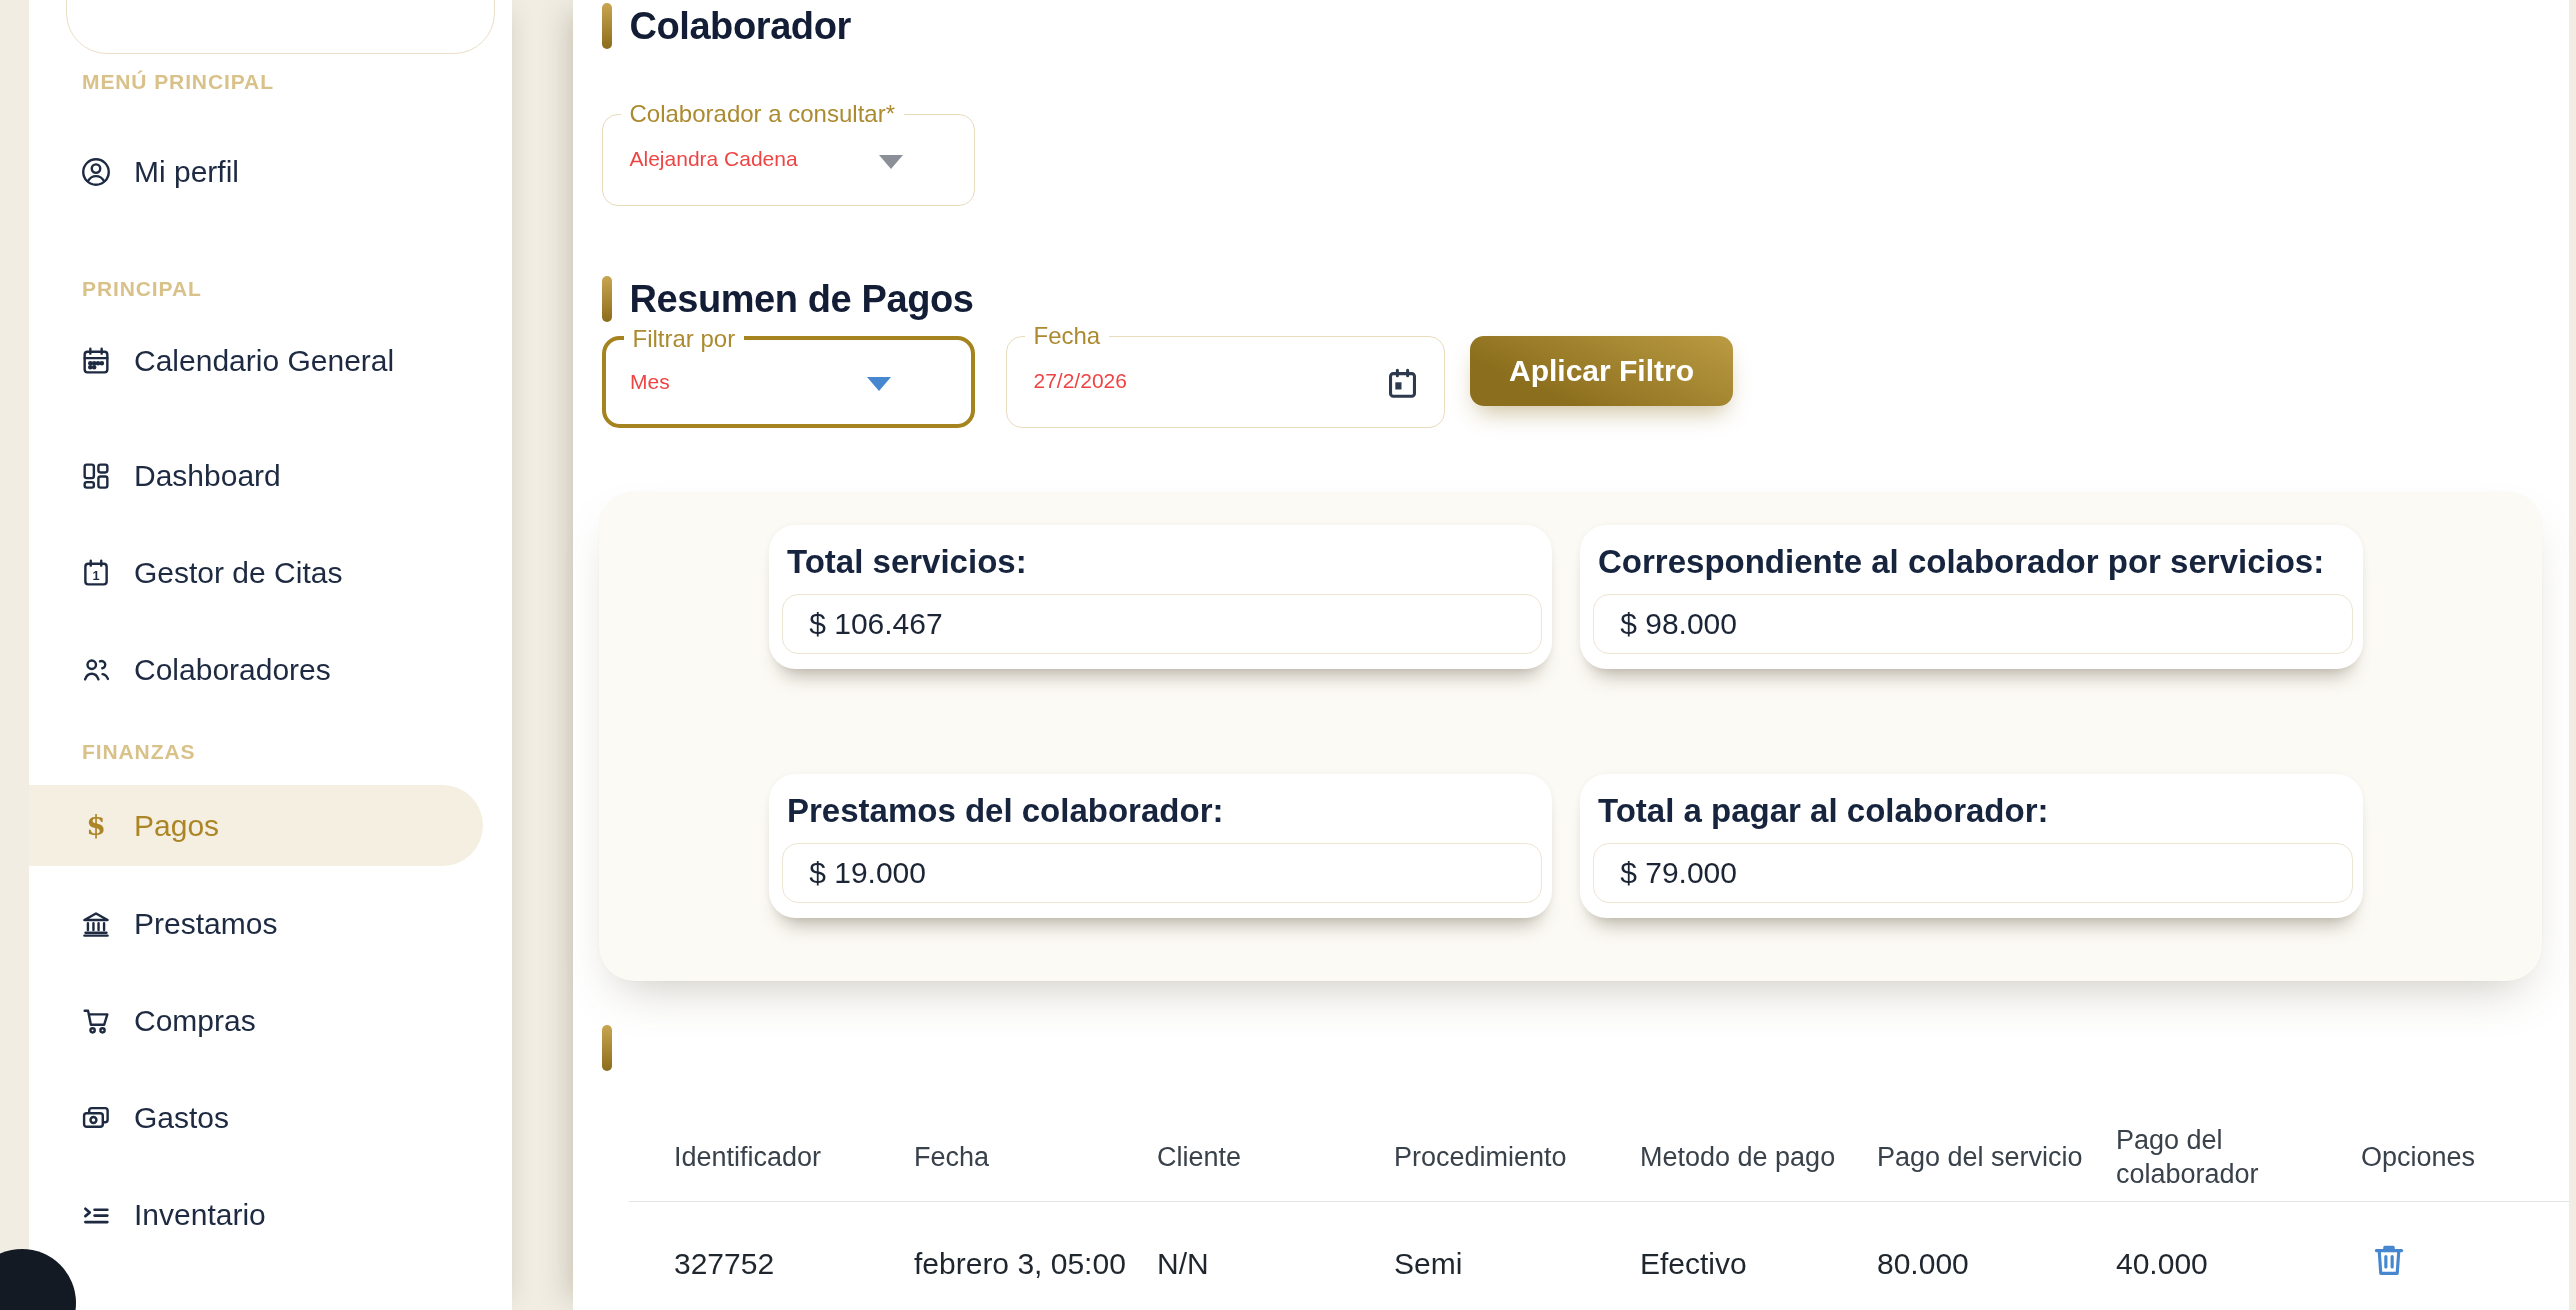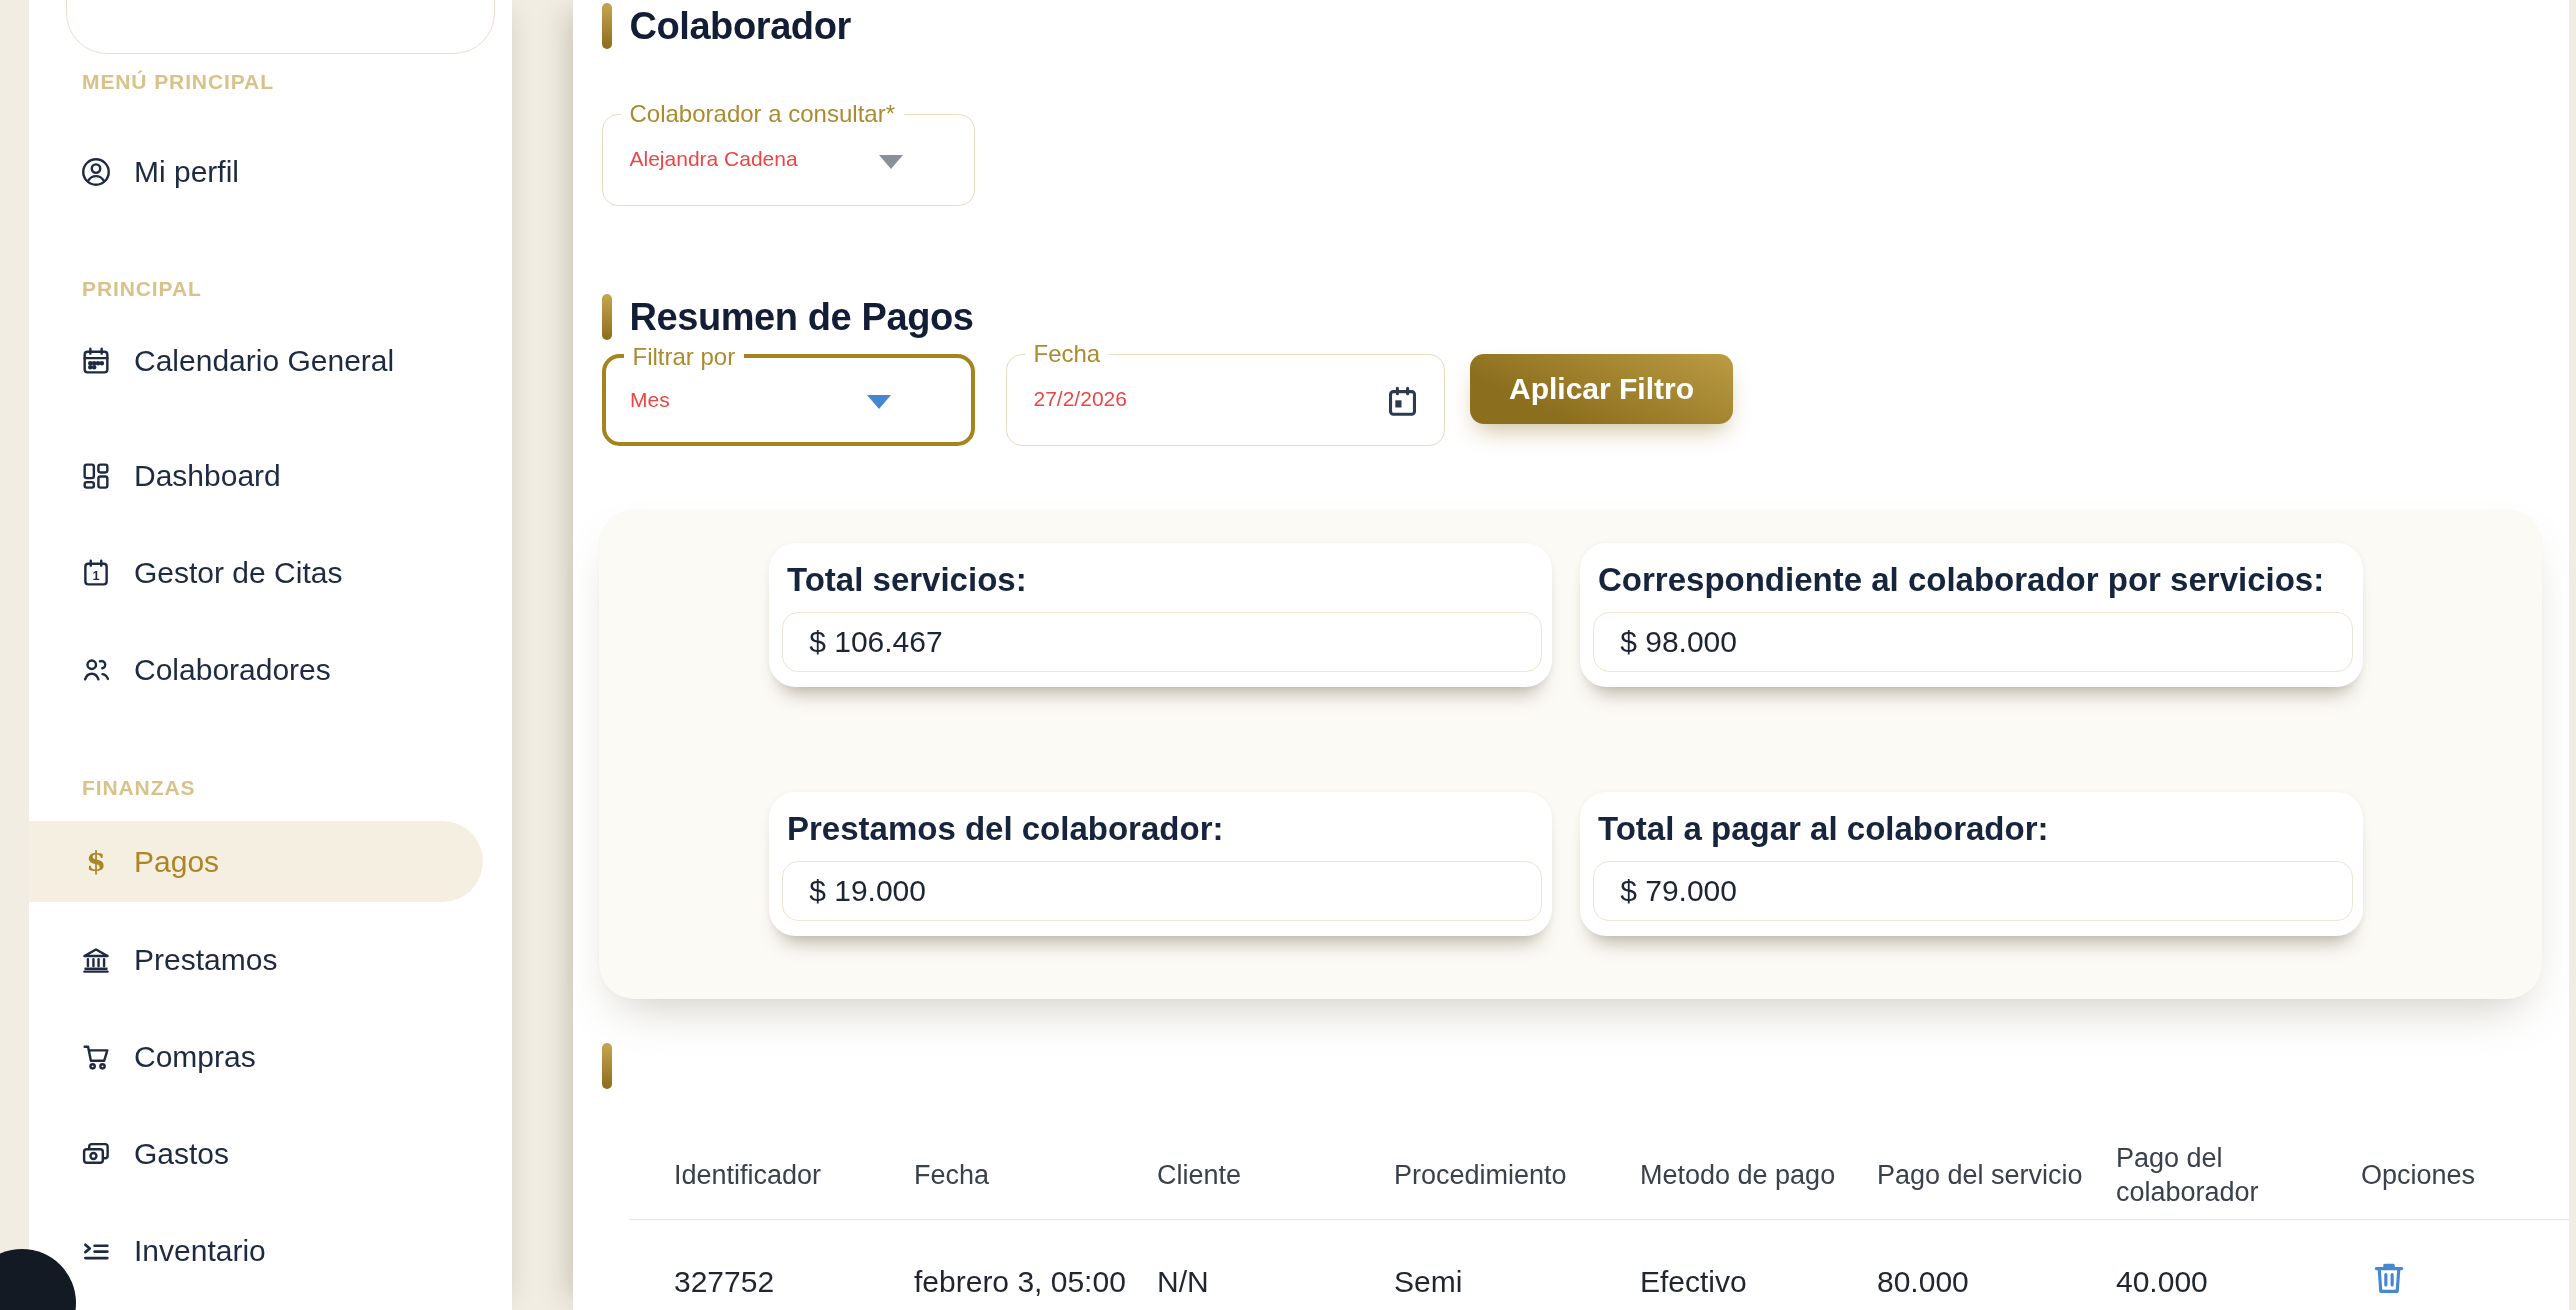--- a/index.html
+++ b/index.html
@@ -29,21 +29,21 @@
   }
   .section-label.first { margin-top:12.4px; }
   .side-item {
     display:flex; align-items:center; height:81px; padding-left:50px;
     cursor:pointer; color:#1d2a41;
   }
   .side-item .icn { width:34px; height:34px; flex:0 0 34px; display:flex; align-items:center; justify-content:center; }
   .side-item .icn svg { width:34px; height:34px; }
   .side-item .lbl { margin-left:21px; font-size:30px; }
   .mt38 { margin-top:34px; } .mt39 { margin-top:34px; } .mt70 { margin-top:62px; }
-  .mt71 { margin-top:63px; } .mt20 { margin-top:17.7px; } .gap18 { margin-top:16px; }
+  .mt71 { margin-top:27px; } .mt20 { margin-top:17.7px; } .gap18 { margin-top:16px; }
   .side-item.active {
     background:#f5efe1; border-radius:0 41px 41px 0; width:454px; color:#ac8526;
     margin-bottom:17px;
   }
   .side-item.active .lbl { color:#ac8526; }
 
   
   .main {
     position:absolute; left:573px; top:0; width:1996px; height:1311px;
     background:#ffffff; padding:1.8px 0 0 29px;
@@ -69,21 +69,21 @@
   .field.focused { border:4.4px solid #a5831e; border-radius:17.7px; }
   .field.focused .f-value { left:24px; line-height:83px; }
   .caret { position:absolute; right:25px; top:40px; width:0; height:0;
     border-left:12.4px solid transparent; border-right:12.4px solid transparent;
     border-top:14px solid #8a8f98; }
   .caret.blue { border-top-color:#4687d0; right:80px; top:37px; }
   .cal-icn { position:absolute; right:21px; top:26px; width:41px; height:41px; }
 
   .select-colab { width:373px; margin-top:63px; }
 
-  .head-resumen { margin-top:87px; }
+  .head-resumen { margin-top:69px; }
   .filter-row { margin-top:12.4px; display:flex; align-items:flex-start; }
   .select-filtrar { width:373px; }
   .field-fecha { width:439px; margin-left:31px; }
   .apply-btn {
     margin-left:25px; height:70px; padding:0 39px; border:none; cursor:pointer;
     border-radius:14px; color:#fff; font-size:30px; font-weight:700;
     font-family:"Liberation Sans", sans-serif;
     background:linear-gradient(205deg,#bb9b43 0%,#8c6f1e 75%);
     box-shadow:0 12.4px 23px -7px rgba(140,111,30,.45);
   }

